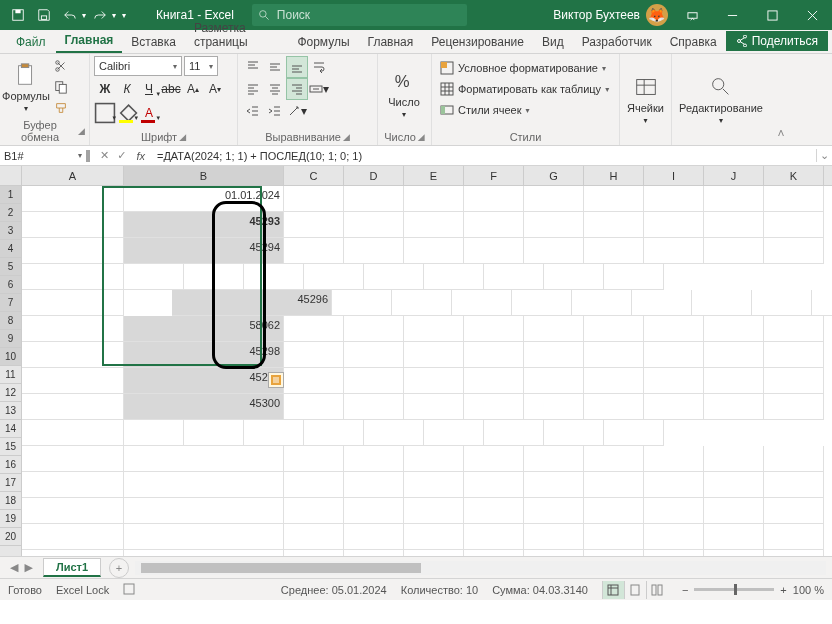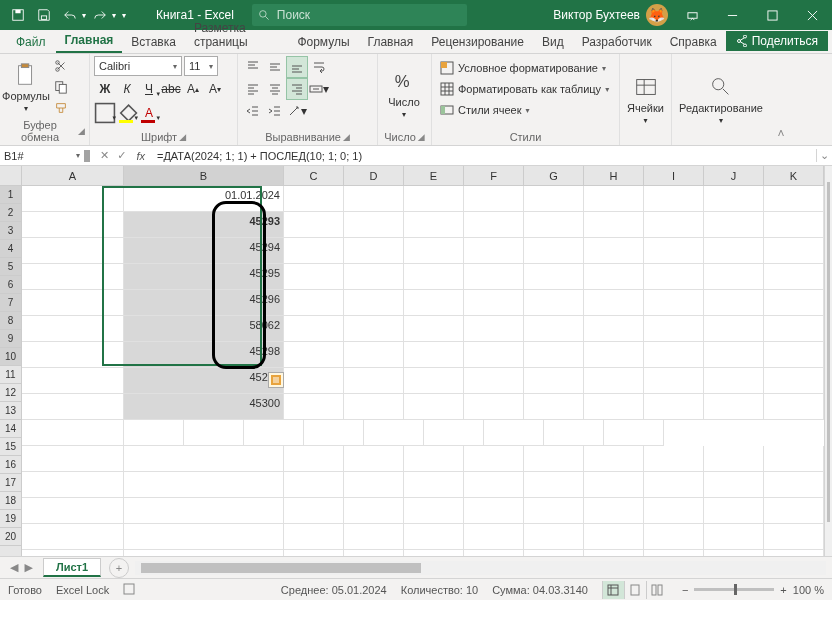--- a/index.html
+++ b/index.html
@@ -46,21 +46,21 @@
 .strike { text-decoration: line-through; }
 .align-grid { display:grid; grid-template-columns: repeat(4, 22px); grid-auto-rows: 22px; gap:0;}
 .abtn { display:flex; align-items:center; justify-content:center;}
 .abtn svg{width:14px;height:14px;}
 .abtn.active{background:#d2e6d8; border:1px solid #95c4a6;}
 .styles-body { display:flex; flex-direction:column; gap:1px; padding-top:2px;}
 .styles-body .srow { display:flex; align-items:center; gap:4px; font-size:11px; height:20px; padding:0 4px;}
 .srow svg{width:14px;height:14px;}
 
 .namebox-row { height: 20px; border-bottom: 1px solid #d4d4d4; display:flex; align-items:center; font-size:11px;}
-.namebox { width: 90px; border-right: 6px solid #a3a3a3; padding: 0 4px; display:flex; justify-content:space-between; align-items:center;}
+.namebox { width: 90px; border-right: 4px solid #a3a3a3; padding: 0 4px; display:flex; justify-content:space-between; align-items:center;}
 .nb-btns { display:flex; gap:8px; padding:0 10px; color:#888;}
 .nb-btns span { font-size:11px; }
 .fx { font-style:italic; color:#555; margin-right:6px;}
 .formula-input { flex:1; padding:0 6px; }
 .fbar-dd { width:16px; text-align:center; color:#888; border-left:1px solid #d4d4d4;}
 
 .grid-area { position: relative; height: 390px; overflow:hidden; display:flex;}
 .rowheads { width: 22px; background:#e6e6e6; border-right:1px solid #ccc;}
 .colheads-row { height:20px; display:flex; background:#e6e6e6; border-bottom:1px solid #ccc;}
 .corner { width:22px; height:20px; background:#e6e6e6; border-right:1px solid #ccc; border-bottom:1px solid #ccc;}
@@ -509,34 +509,33 @@
             <div class="cell" style="width: 60px;"></div>
             <div class="cell" style="width: 60px;"></div>
             <div class="cell" style="width: 60px;"></div>
             <div class="cell" style="width: 60px;"></div>
             <div class="cell" style="width: 60px;"></div>
             <div class="cell" style="width: 60px;"></div>
             <div class="cell" style="width: 60px;"></div>
           </div>
           <div class="cell-row">
             <div class="cell" style="width: 102px;"></div>
-            <div class="cell fill" style="width: 160px;">45295</div>
-            <div class="cell" style="width: 60px;"></div>
-            <div class="cell" style="width: 60px;"></div>
-            <div class="cell" style="width: 60px;"></div>
-            <div class="cell" style="width: 60px;"></div>
-            <div class="cell" style="width: 60px;"></div>
-            <div class="cell" style="width: 60px;"></div>
-            <div class="cell" style="width: 60px;"></div>
-            <div class="cell" style="width: 60px;"></div>
-            <div class="cell" style="width: 60px;"></div>
-          </div>
-          <div class="cell-row">
-            <div class="cell" style="width: 102px;"></div>
-            <div class="cell fill" style="width: 160px;">45296</div>
+            <div class="cell" style="width: 60px;"></div>
+            <div class="cell" style="width: 60px;"></div>
+            <div class="cell" style="width: 60px;"></div>
+            <div class="cell" style="width: 60px;"></div>
+            <div class="cell" style="width: 60px;"></div>
+            <div class="cell" style="width: 60px;"></div>
+            <div class="cell" style="width: 60px;"></div>
+            <div class="cell" style="width: 60px;"></div>
+            <div class="cell" style="width: 60px;"></div>
+          </div>
+          <div class="cell-row">
+            <div class="cell" style="width: 102px;"></div>
+            <div class="cell fill" style="width: 160px; margin-left: 48px;">45296</div>
             <div class="cell" style="width: 60px;"></div>
             <div class="cell" style="width: 60px;"></div>
             <div class="cell" style="width: 60px;"></div>
             <div class="cell" style="width: 60px;"></div>
             <div class="cell" style="width: 60px;"></div>
             <div class="cell" style="width: 60px;"></div>
             <div class="cell" style="width: 60px;"></div>
             <div class="cell" style="width: 60px;"></div>
             <div class="cell" style="width: 60px;"></div>
           </div>

